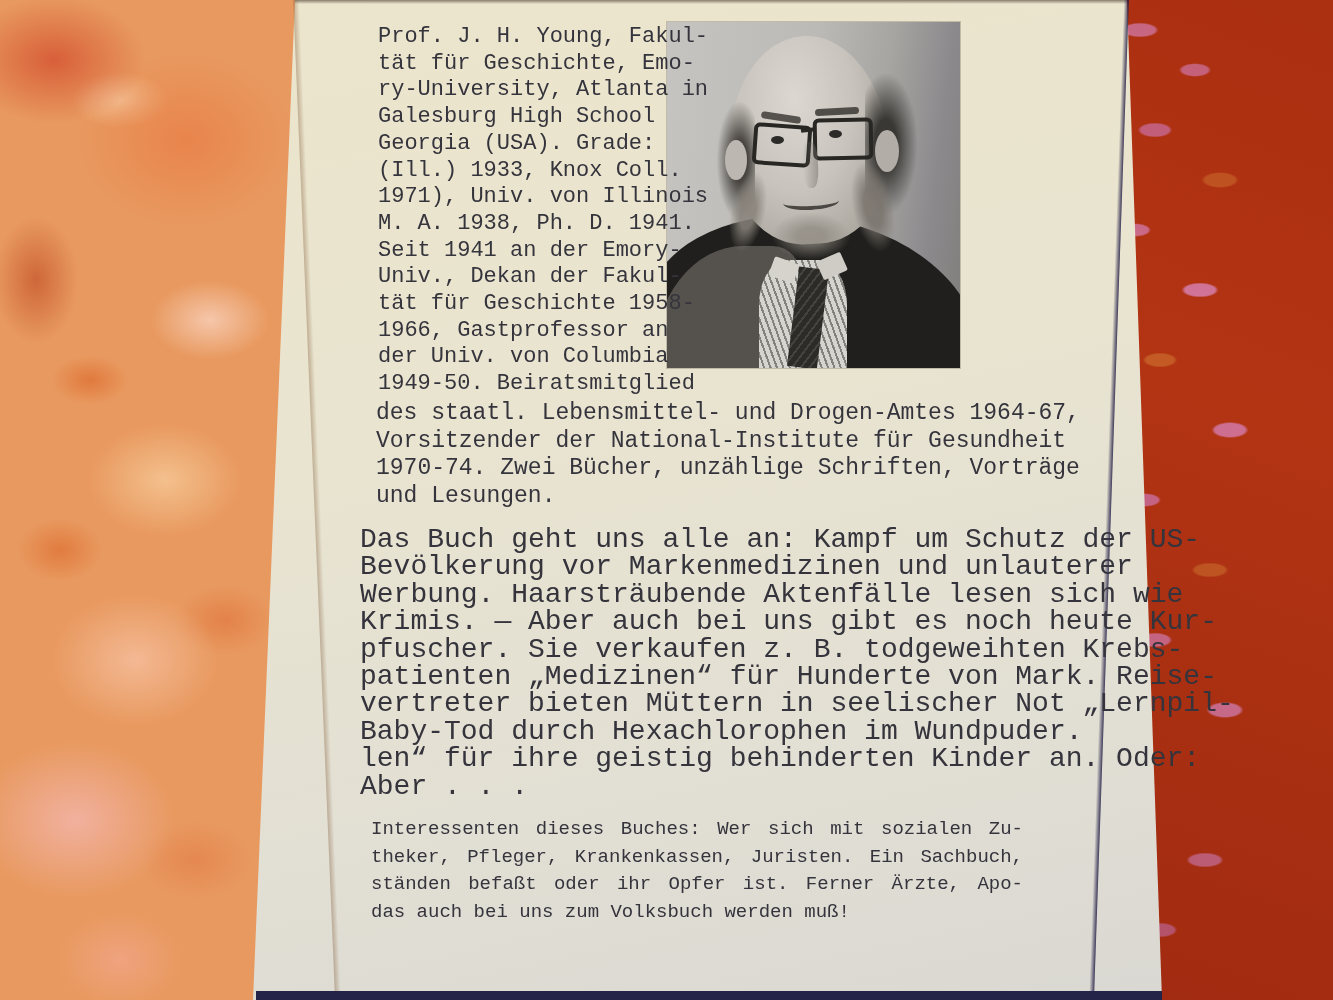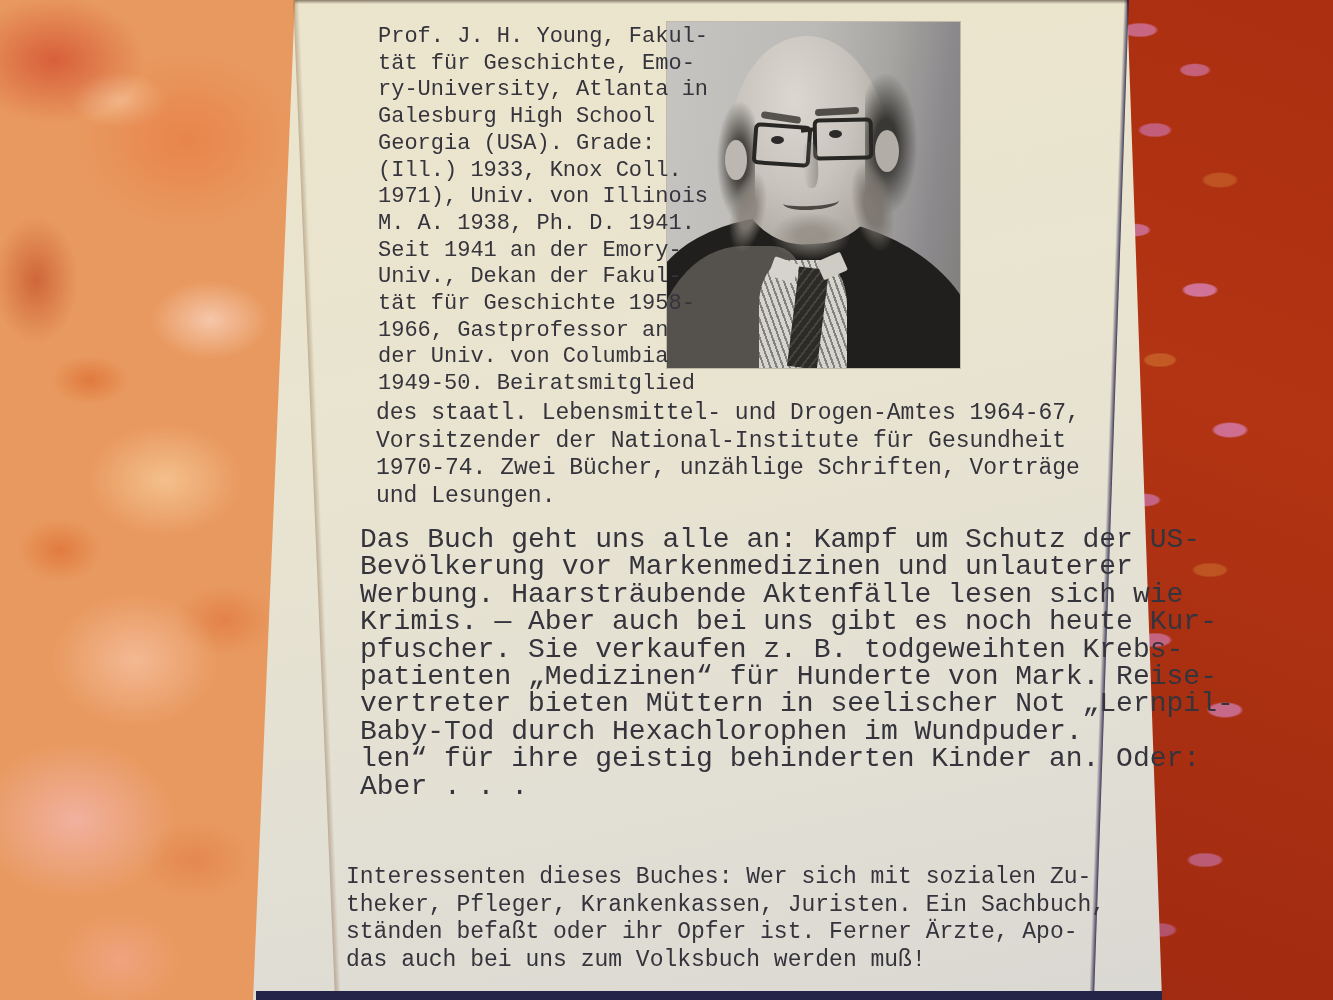--- a/index.html
+++ b/index.html
@@ -59,21 +59,21 @@
   .book-bottom-edge{position:absolute;left:256px;top:991px;width:906px;height:9px;
     background:#232447;}
 
   
   .txt{position:absolute;color:#35343c;}
   .jline{text-align:justify;text-align-last:justify;white-space:nowrap;}
   .jline.jlast{text-align-last:left;}
   .bio-narrow{left:378px;top:24px;width:276px;font-size:22px;line-height:26.7px;}
   .bio-wide{left:376px;top:400px;width:652px;font-size:23px;line-height:27.5px;}
   .para-blurb{left:360px;top:526px;width:652px;font-size:28px;line-height:27.4px;}
-  .para-audience{left:346px;top:816px;width:652px;font-size:23px;line-height:27.5px;margin-top:48px;}
+  .para-audience{left:371px;top:816px;width:652px;font-size:19px;line-height:27.5px;}
 
   
   .photo{position:absolute;left:667px;top:22px;width:293px;height:346px;overflow:hidden;
     background:linear-gradient(97deg,#c6c4c0 0%,#bcbab6 45%,#a7a5a1 68%,#8b898c 86%,#807e7a 100%);
     box-shadow:0 0 0 1px rgba(70,60,50,.25);}
   .photo span{position:absolute;display:block;}
   .ph-suit{bottom:0;left:-20px;width:335px;height:152px;background:#201f1d;
     border-radius:42% 58% 0 0 / 62% 96% 0 0;}
   .ph-jacket-l{bottom:0;left:-14px;width:150px;height:122px;background:#55524d;
     border-radius:60% 20% 0 0 / 95% 30% 0 0;}

